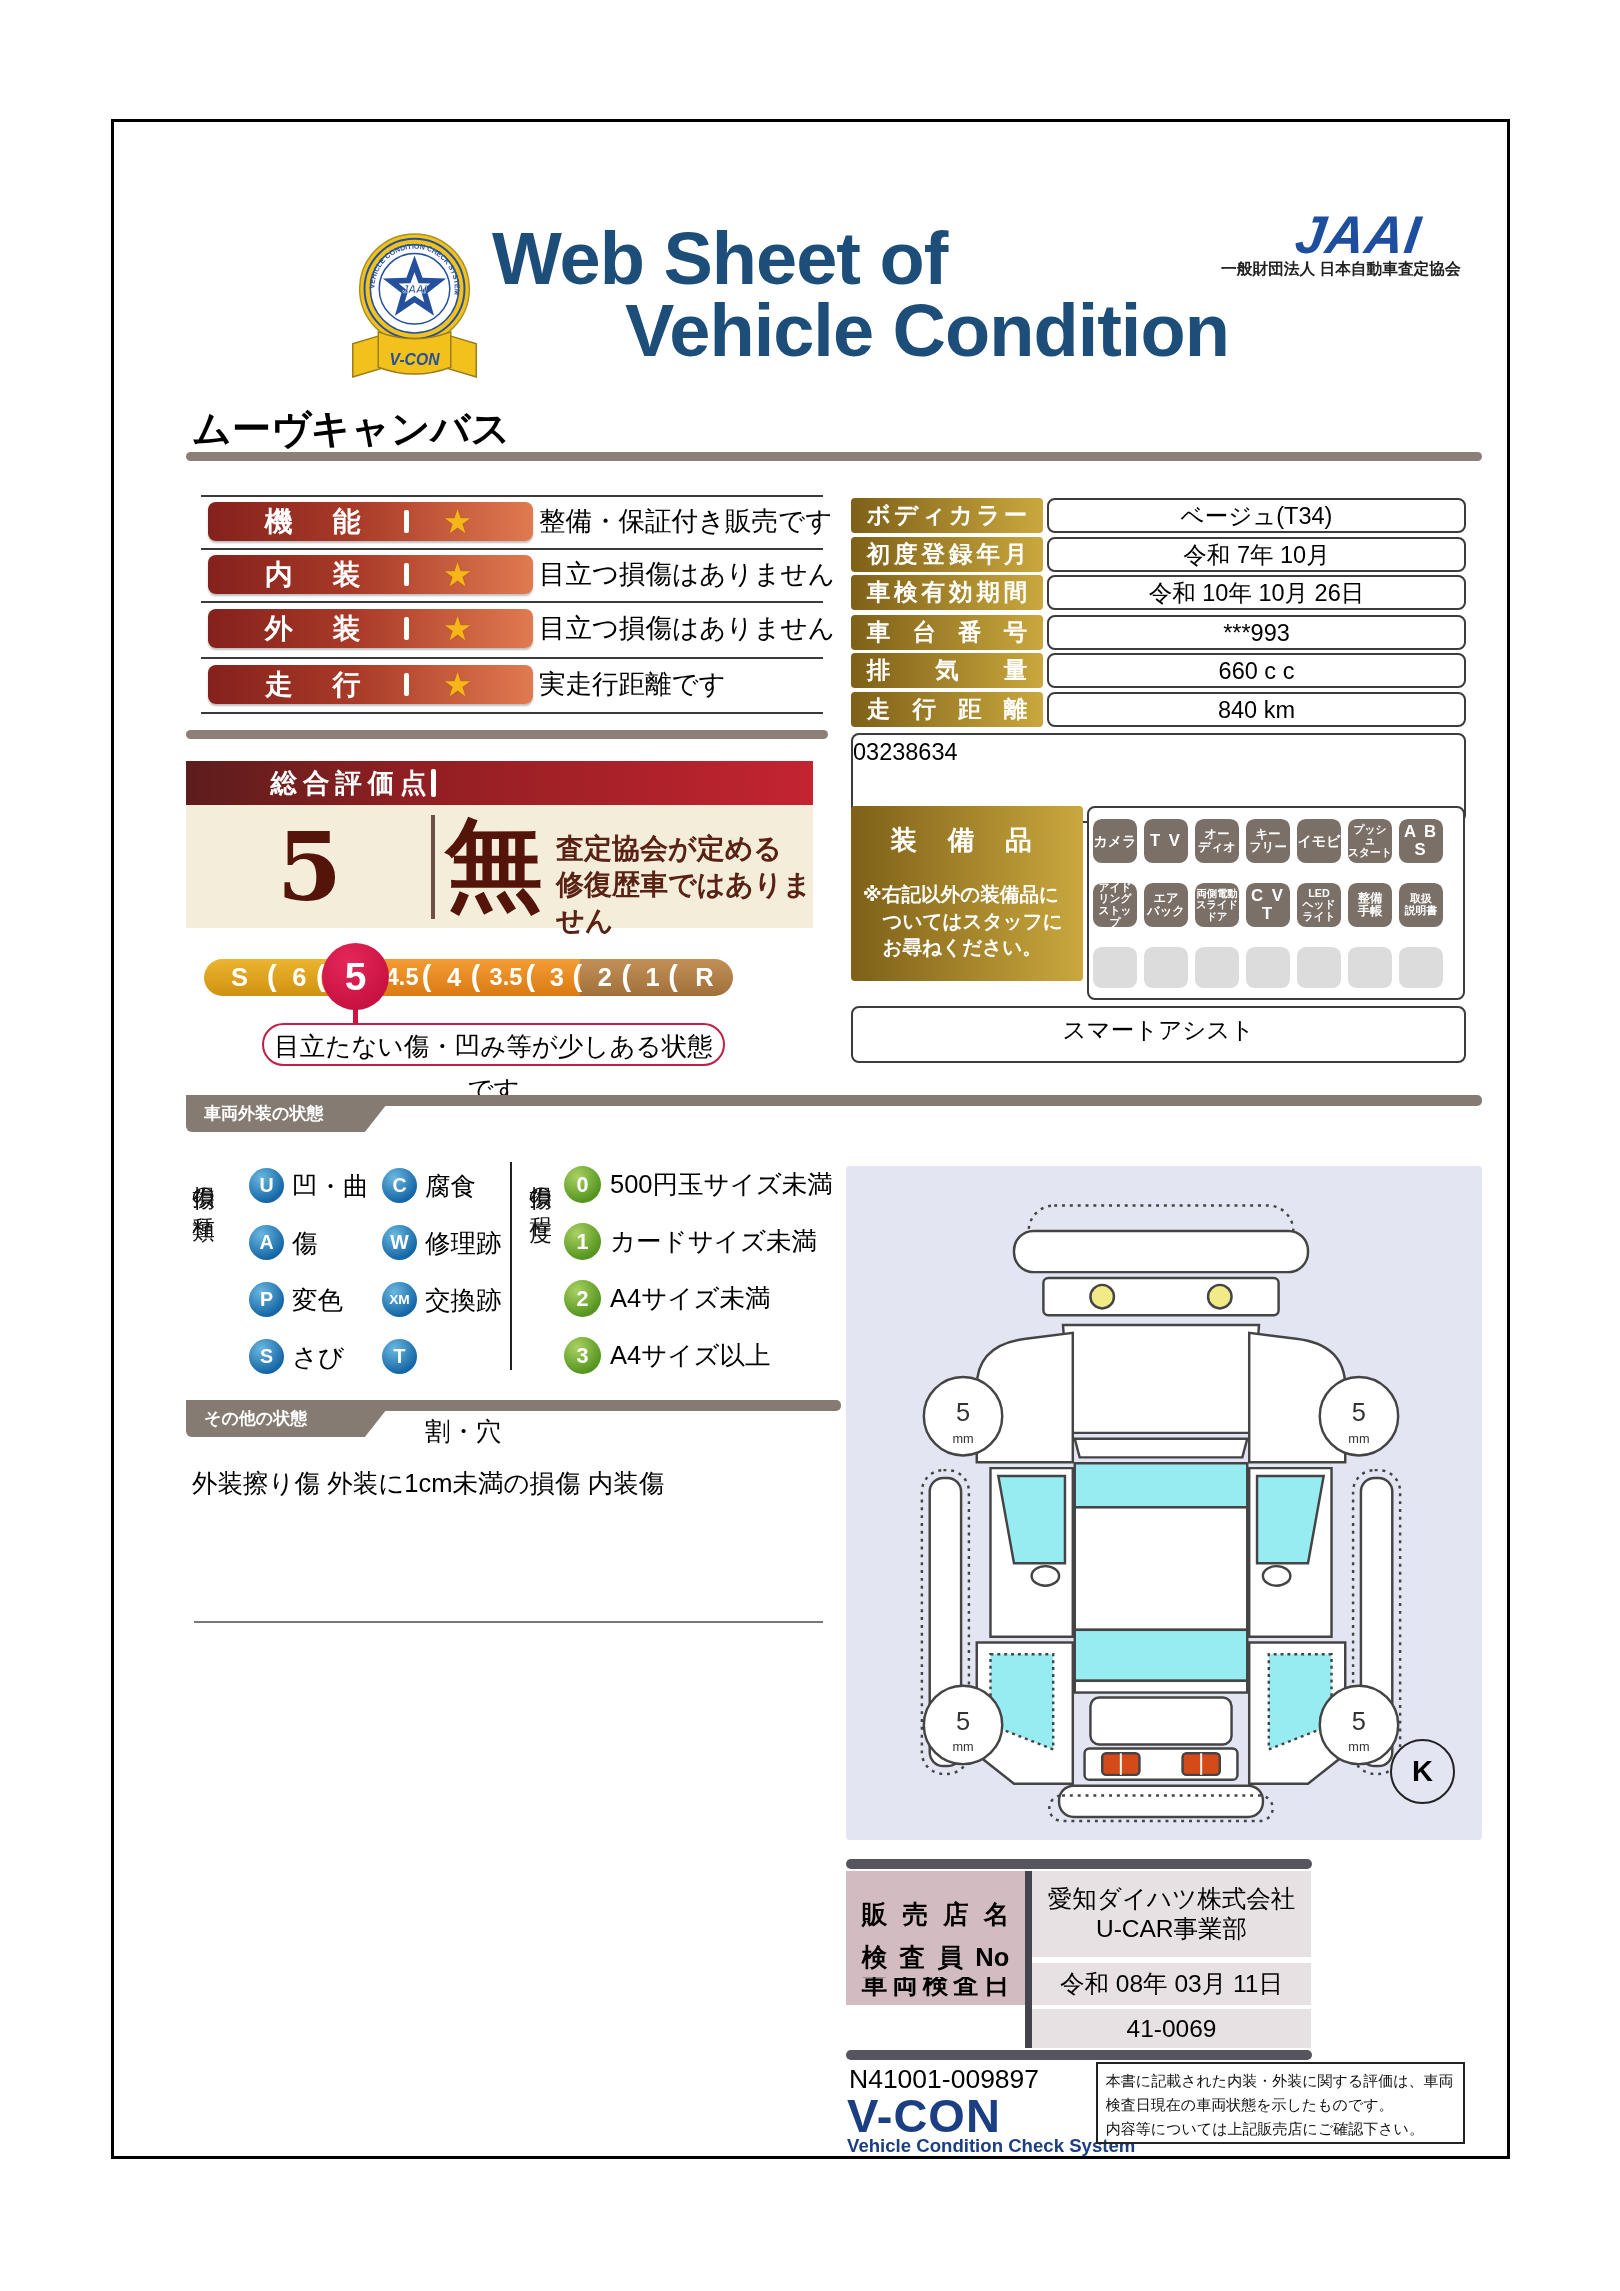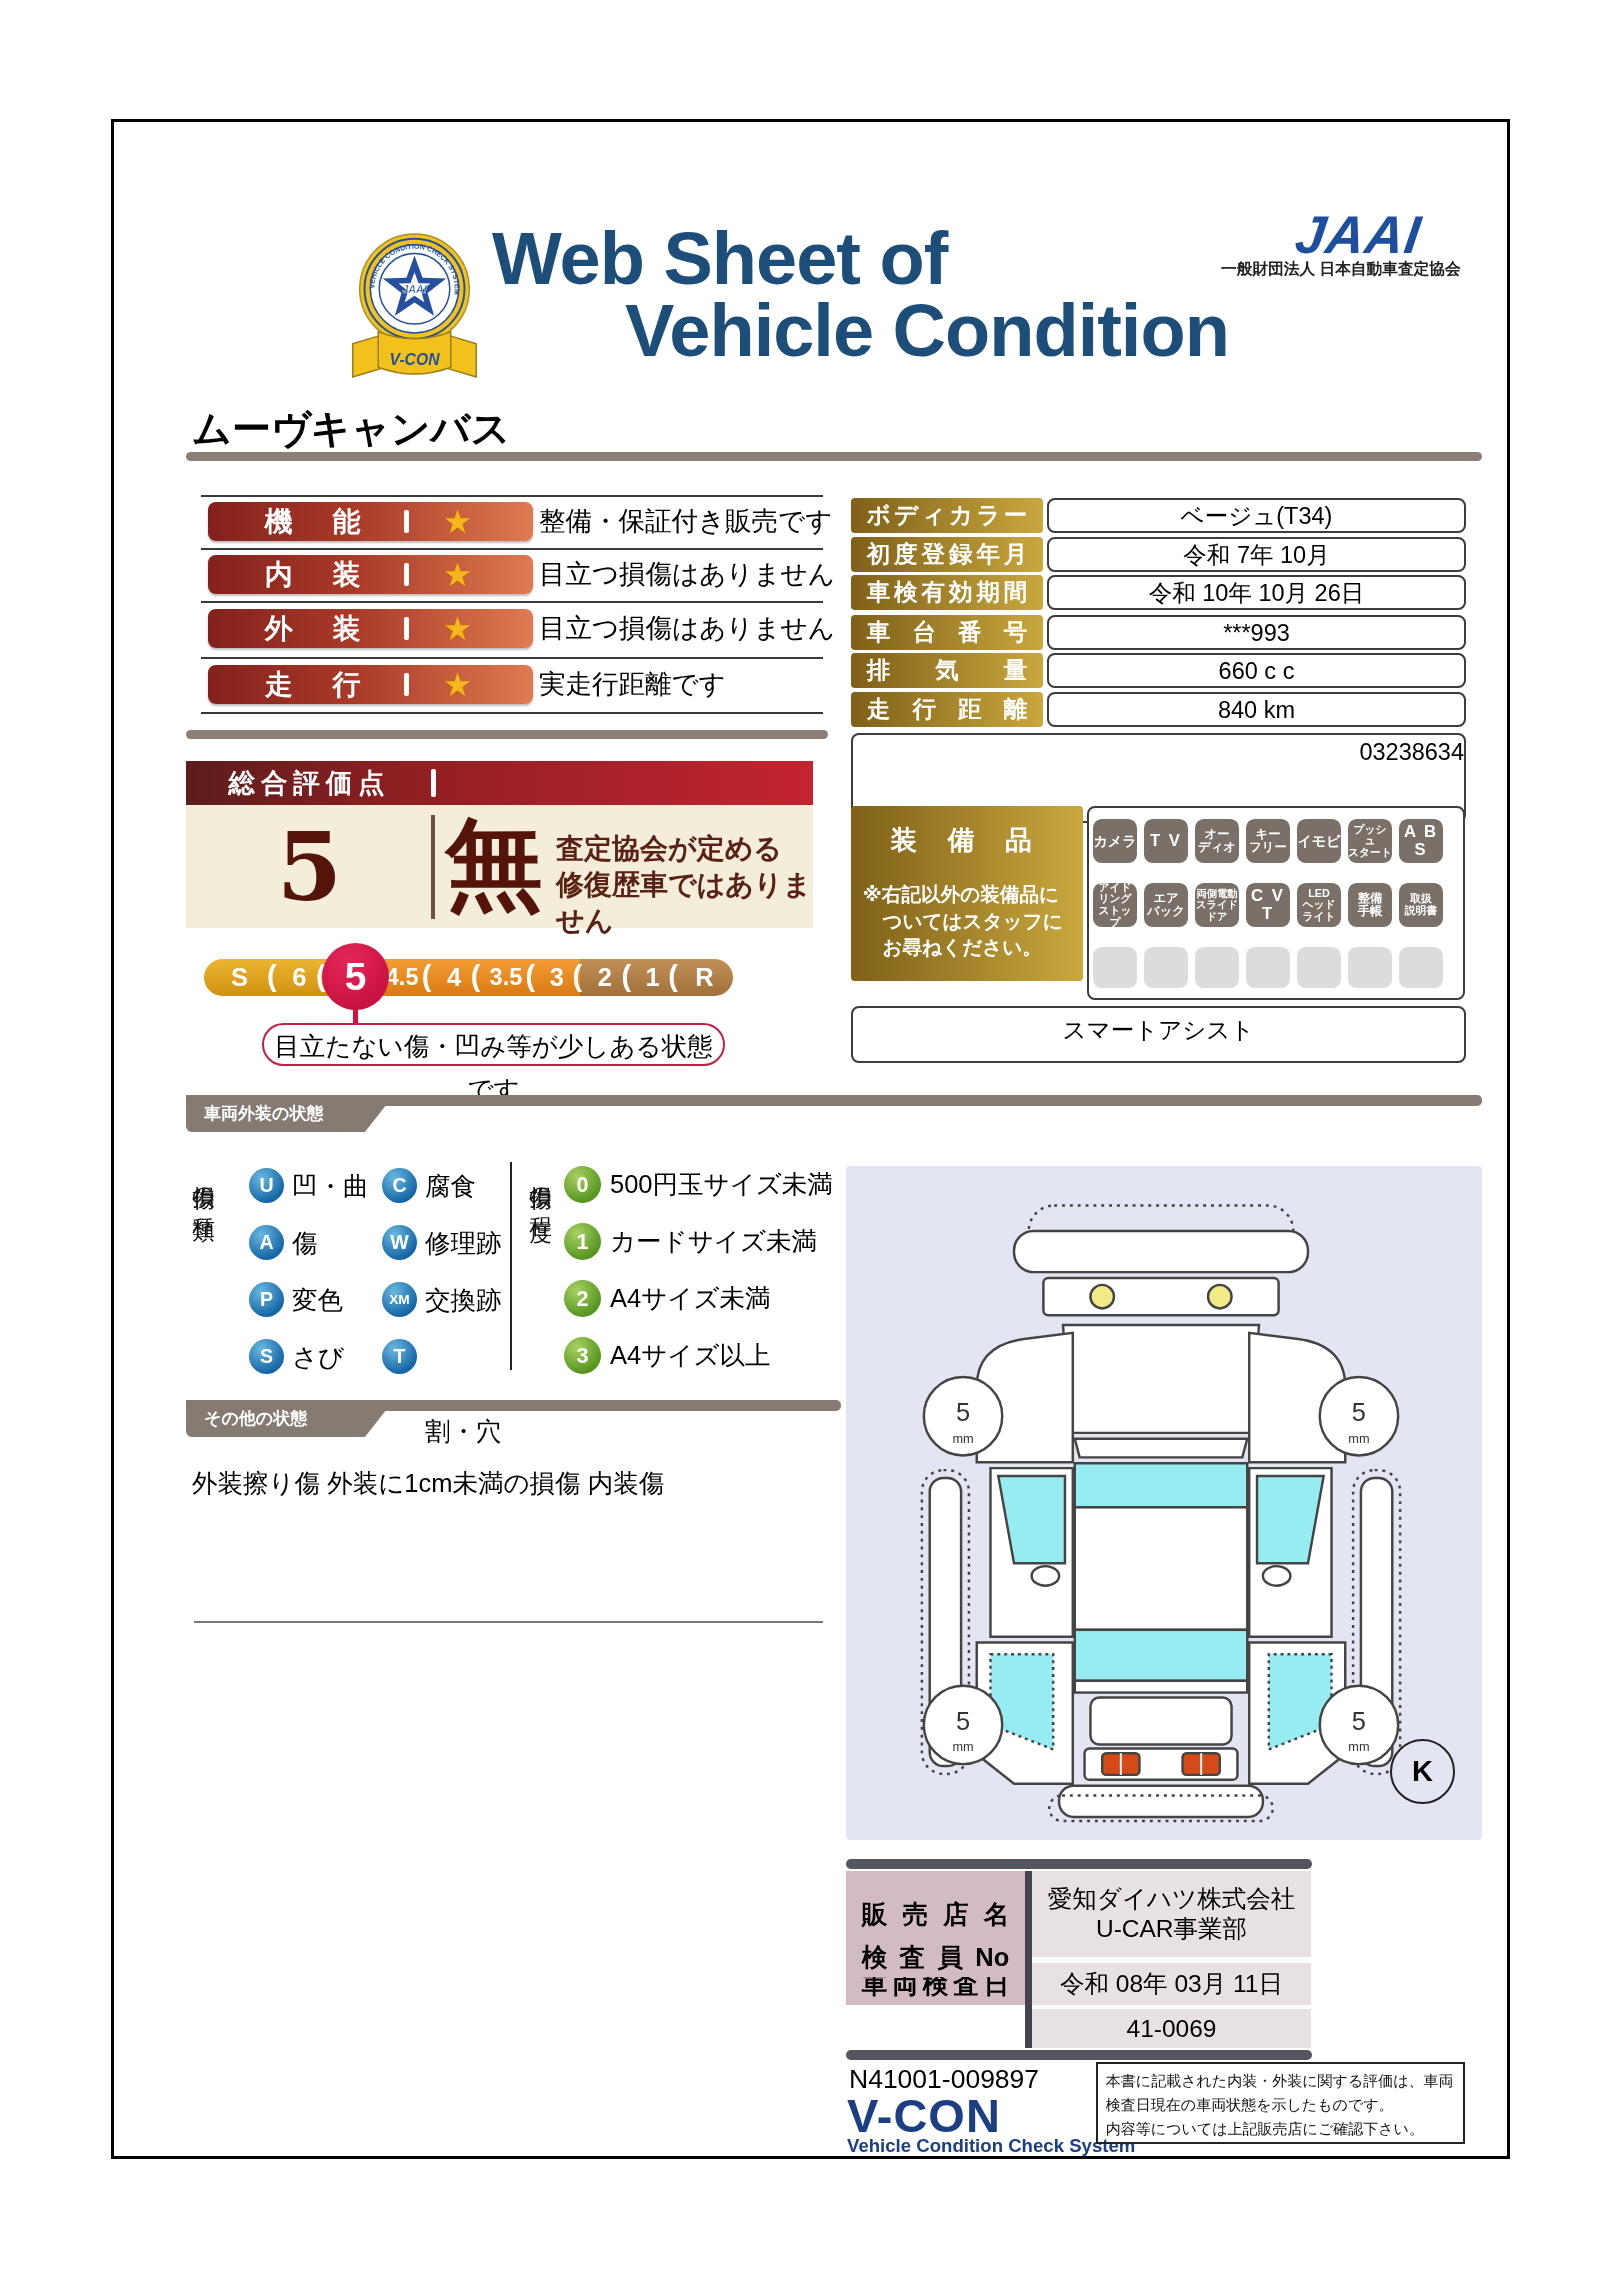--- a/index.html
+++ b/index.html
@@ -105,21 +105,21 @@
 <div class="a pill" style="left:208px;top:665px;">
   <span class="lab">走　行</span>
   <span class="vbar"></span>
   <span class="star">★</span>
 </div>
 <div class="a comment" style="left:539px;top:665px;">実走行距離です</div>
 
 <div class="a divbar" style="left:186px;top:730px;width:642px;"></div>
 
 <div class="a ovhead" style="left:186px;top:761px;width:627px;height:44px;">
-  <span class="a" style="left:0;top:0;width:247px;text-align:center;color:#fff;font-size:26.5px;font-weight:bold;line-height:44px;letter-spacing:5.9px;">総合評価点</span>
+  <span class="a" style="left:0;top:0;width:247px;text-align:center;color:#fff;font-size:26.5px;font-weight:bold;line-height:44px;letter-spacing:5.9px;padding-left:42px;">総合評価点</span>
   <span class="a" style="left:245px;top:7.8px;width:4.9px;height:28px;background:#fff;border-radius:2px;"></span>
 </div>
 <div class="a cream" style="left:186px;top:805px;width:627px;height:123px;">
   <span class="a" style="left:0;top:7.8px;width:247px;text-align:center;font-family:'DejaVu Serif','Liberation Serif',serif;font-size:94px;font-weight:bold;color:#541409;line-height:108px;">5</span>
   <span class="a" style="left:245px;top:9.8px;width:3.9px;height:104px;background:#6e4f46;"></span>
   <span class="a" style="left:259px;top:3.9px;font-size:98px;font-weight:900;color:#541409;line-height:110px;">無</span>
   <span class="a pre" style="left:370px;top:25.5px;font-size:28px;font-weight:bold;color:#5a2115;line-height:36px;">査定協会が定める
 修復歴車ではありません</span>
 </div>
 
@@ -173,21 +173,21 @@
 <div class="a goldcell ilabel" style="left:851px;top:537px;">初度登録年月</div>
 <div class="a ivalue" style="left:1047px;top:537px;">令和 7年 10月</div>
 <div class="a goldcell ilabel" style="left:851px;top:575px;">車検有効期間</div>
 <div class="a ivalue" style="left:1047px;top:575px;">令和 10年 10月 26日</div>
 <div class="a goldcell ilabel" style="left:851px;top:615px;">車台番号</div>
 <div class="a ivalue" style="left:1047px;top:615px;">***993</div>
 <div class="a goldcell ilabel" style="left:851px;top:653px;">排気量</div>
 <div class="a ivalue" style="left:1047px;top:653px;">660 c c</div>
 <div class="a goldcell ilabel" style="left:851px;top:692px;">走行距離</div>
 <div class="a ivalue" style="left:1047px;top:692px;">840 km</div>
-<div class="a wbox" style="left:851px;top:733px;width:615px;height:90px;text-align:right;font-size:23.5px;padding-top:3.9px;">03238634</div>
+<div class="a wbox" style="left:851px;top:733px;width:615px;height:90px;text-align:left;font-size:23.5px;padding-top:3.9px;">03238634</div>
 
 <div class="a goldcell" style="left:851px;top:806px;width:232px;height:175px;border-radius:3.9px;">
   <div style="padding-top:15.7px;text-align:center;font-size:26.5px;font-weight:bold;letter-spacing:11.8px;">装 備 品</div>
   <div class="pre" style="margin-top:23.5px;padding-left:11.8px;font-size:19.6px;font-weight:bold;line-height:26.5px;">※右記以外の装備品に
 　ついてはスタッフに
 　お尋ねください。</div>
 </div>
 <div class="a wbox" style="left:1087px;top:806px;width:378px;height:194px;"></div>
 <div class="a badge b1" style="left:1093px;top:819px;">カメラ</div>
 <div class="a badge bw" style="left:1144px;top:819px;">T V</div>

